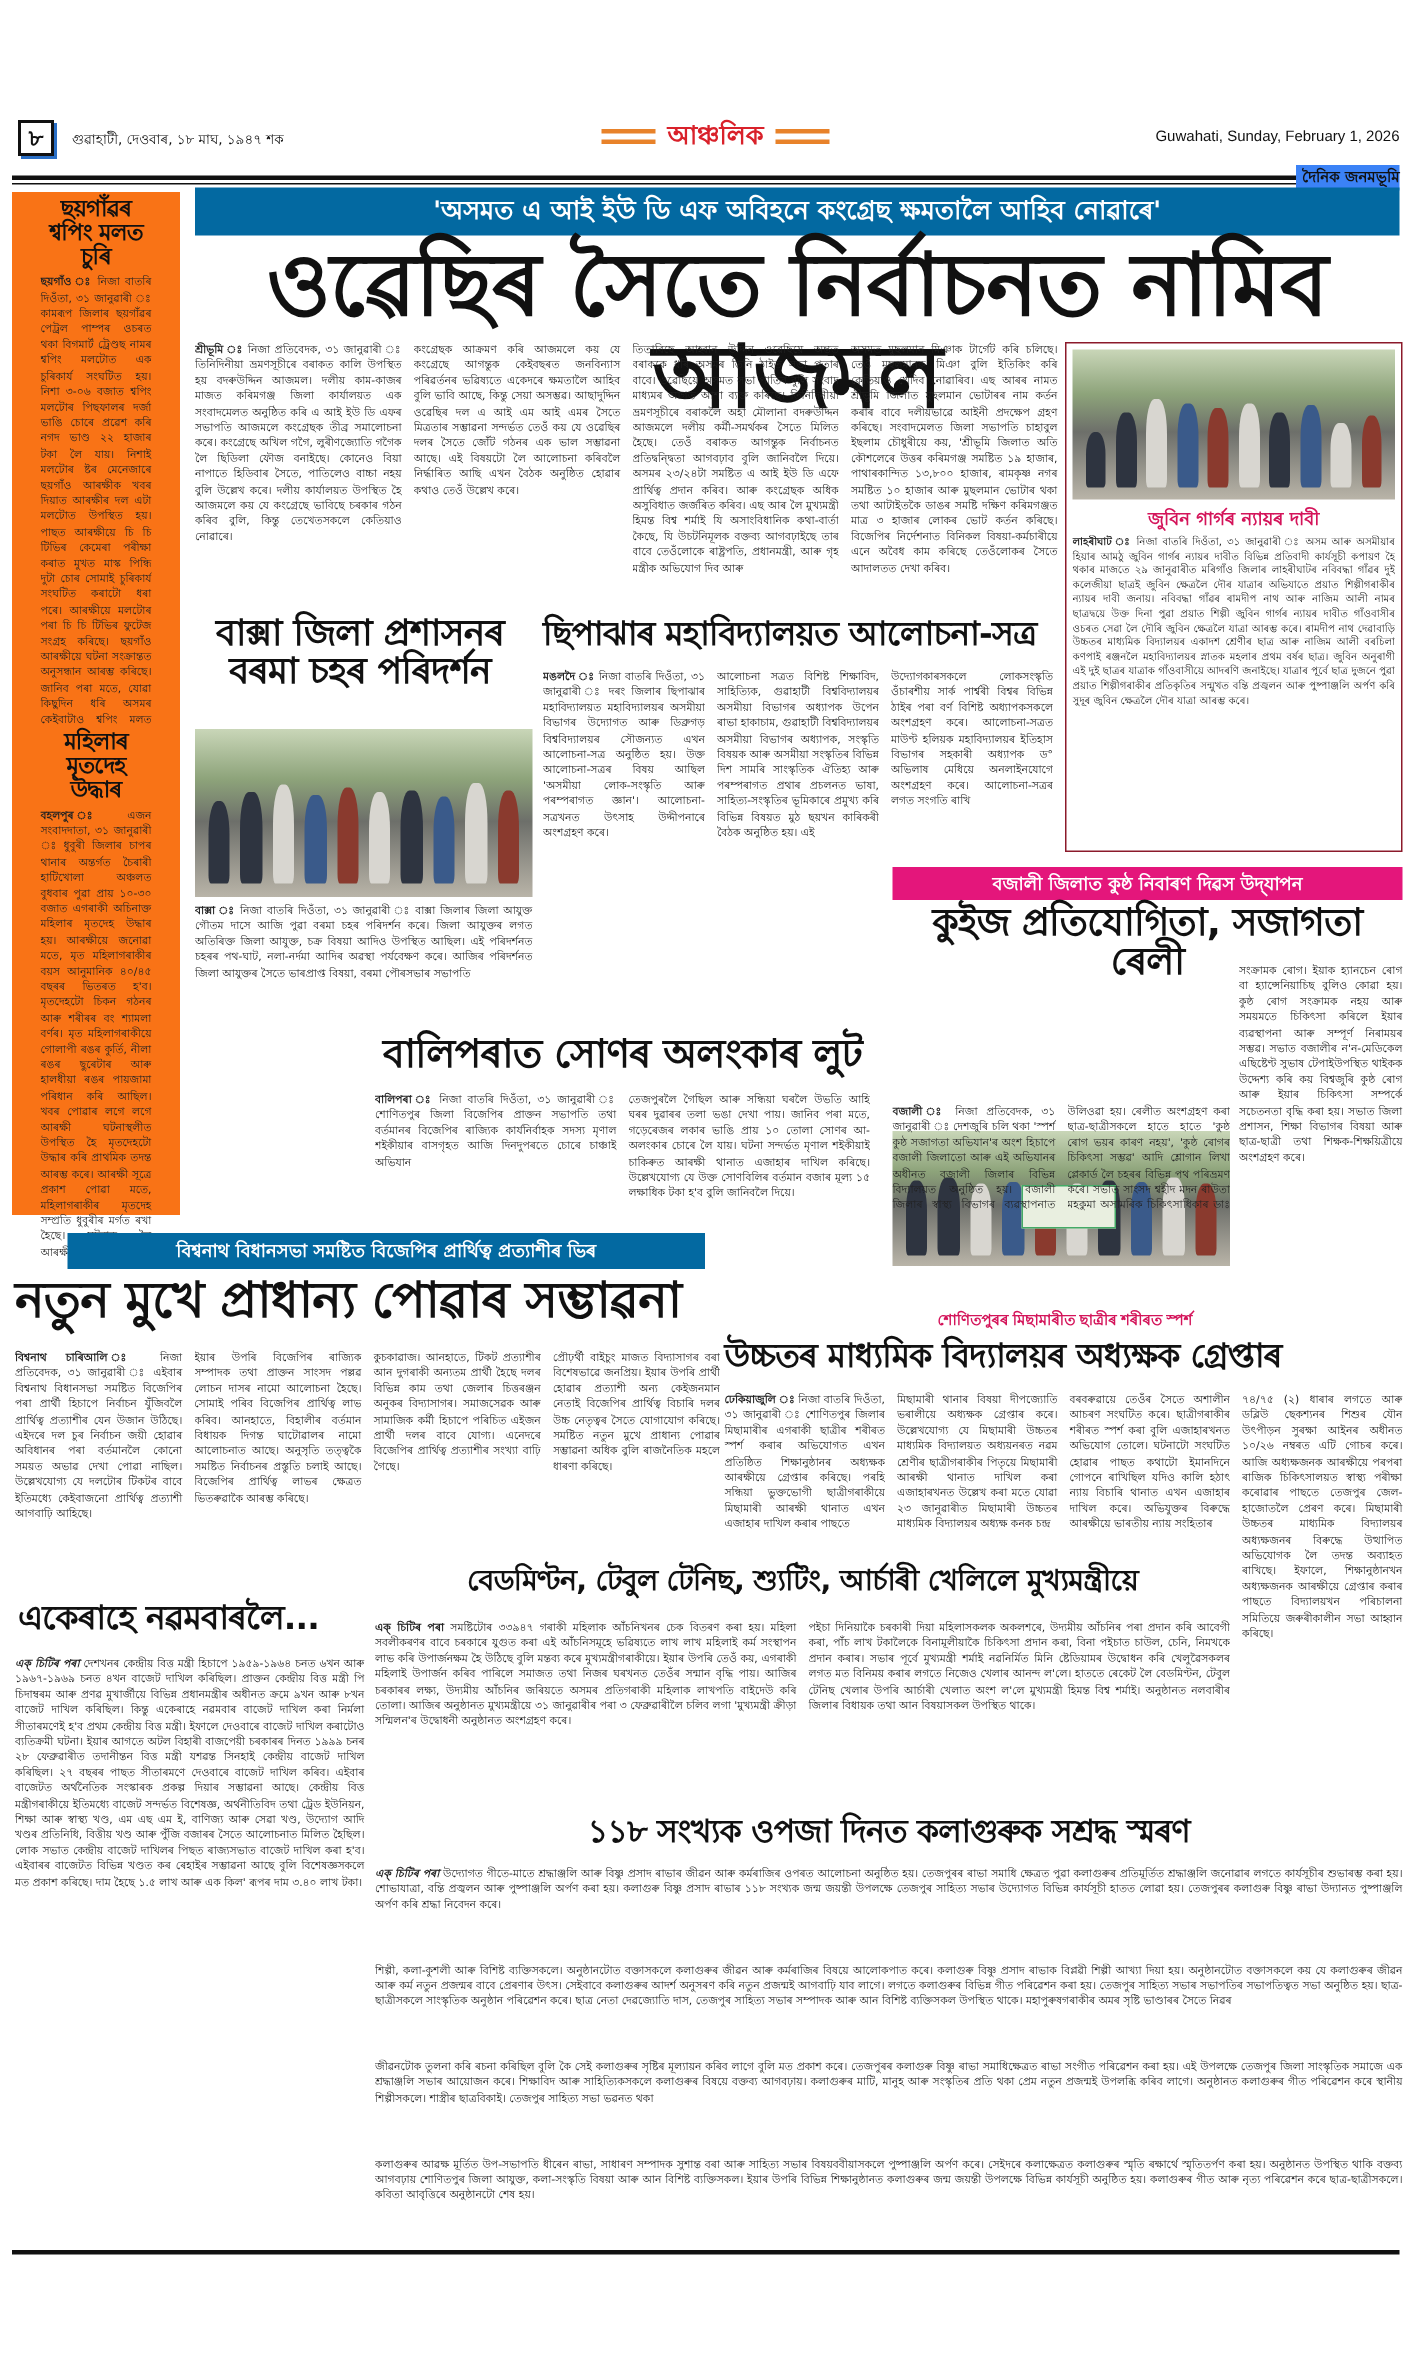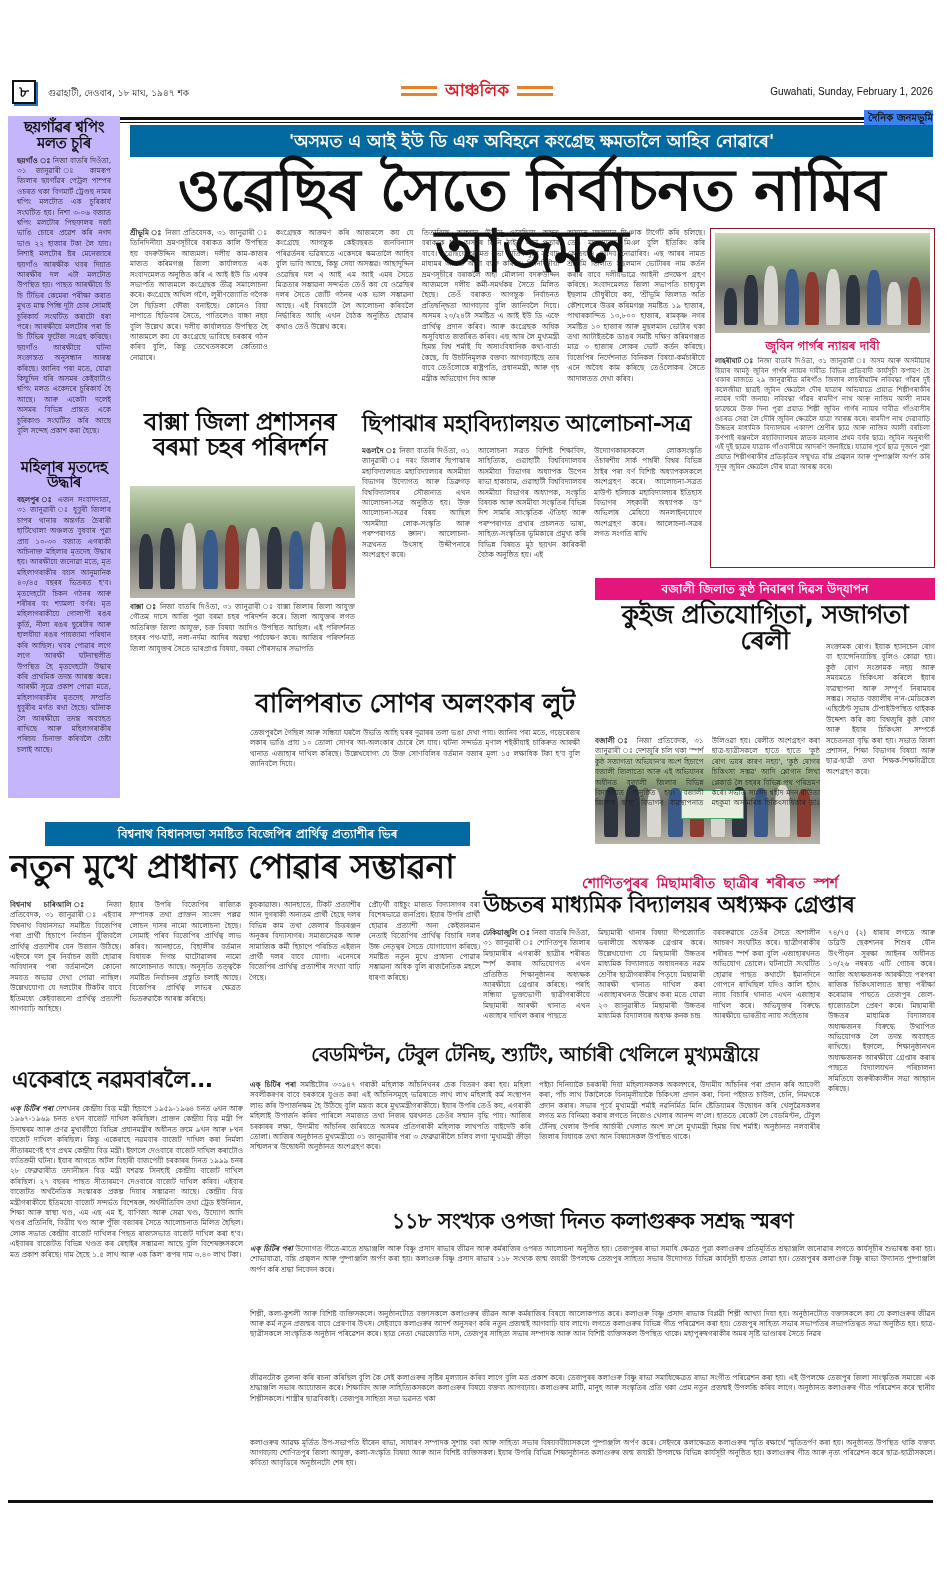--- a/index.html
+++ b/index.html
@@ -32,21 +32,21 @@
     <span style="display:block;width:36px;height:10px;border-top:3px solid #e8822a;border-bottom:3px solid #e8822a;"></span>
     <span style="font-size:17px;font-weight:bold;color:#d9212a;font-family:'DejaVu Sans',sans-serif;">আঞ্চলিক</span>
     <span style="display:block;width:36px;height:10px;border-top:3px solid #e8822a;border-bottom:3px solid #e8822a;"></span>
   </div>
   <div class="abs" style="right:0;top:8px;font-size:10px;font-family:'Liberation Sans',sans-serif;">Guwahati, Sunday, February 1, 2026</div>
 </div>
 <div class="abs rule" style="left:8px;top:117px;width:860px;height:3px;"></div>
 <div class="abs rule" style="left:8px;top:122px;width:860px;height:1px;"></div>
 <div class="abs" style="right:12px;top:110px;font-size:10px;font-weight:bold;font-family:'DejaVu Sans',sans-serif;background:#3b82f6;padding-left:4px;">দৈনিক জনমভূমি</div>
 
-<div class="abs" style="left:8px;top:116px;width:112px;height:682px;background:#c4b5fd;padding:4px 9px;">
+<div class="abs" style="left:8px;top:128px;width:112px;height:682px;background:#f97316;padding:4px 19px;">
   <div class="head" style="font-size:15px;text-align:center;margin-bottom:4px;">ছয়গাঁৱৰ শ্বপিং মলত চুৰি</div>
   <div class="body-text" style="height:300px;">
     <span class="dateline">ছয়গাঁও ঃ</span>
     <span>নিজা বাতৰি দিওঁতা, ৩১ জানুৱাৰী ঃ কামৰূপ জিলাৰ ছয়গাঁৱৰ পেট্ৰল পাম্পৰ ওচৰত থকা বিগমাৰ্ট ট্ৰেণ্ডছ নামৰ শ্বপিং মলটোত এক চুৰিকাৰ্য সংঘটিত হয়। নিশা ৩-০৬ বজাত শ্বপিং মলটোৰ পিছফালৰ দৰ্জা ভাঙি চোৰে প্ৰৱেশ কৰি নগদ ভাণ্ড ২২ হাজাৰ টকা লৈ যায়। নিশাই মলটোৰ ষ্টৰ মেনেজাৰে ছয়গাঁও আৰক্ষীক খবৰ দিয়াত আৰক্ষীৰ দল এটা মলটোত উপস্থিত হয়। পাছত আৰক্ষীয়ে চি চি টিভিৰ কেমেৰা পৰীক্ষা কৰাত মুখত মাস্ক পিন্ধি দুটা চোৰ সোমাই চুৰিকাৰ্য সংঘটিত কৰাটো ধৰা পৰে। আৰক্ষীয়ে মলটোৰ পৰা চি চি টিভিৰ ফুটেজ সংগ্ৰহ কৰিছে। ছয়গাঁও আৰক্ষীয়ে ঘটনা সংক্ৰান্তত অনুসন্ধান আৰম্ভ কৰিছে। জানিব পৰা মতে, যোৱা কিছুদিন ধৰি অসমৰ কেইবাটাও শ্বপিং মলত একেদৰে চুৰিকাৰ্য হৈ আছে। আৰু একেটা দলেই অসমৰ বিভিন্ন প্ৰান্তত একে চুৰিকাণ্ড সংঘটিত কৰি আছে বুলি সন্দেহ প্ৰকাশ কৰা হৈছে।</span>
   </div>
   <div class="head" style="font-size:15px;text-align:center;margin:4px 0;">মহিলাৰ মৃতদেহ উদ্ধাৰ</div>
   <div class="body-text" style="height:300px;">
     <span class="dateline">বহলপুৰ ঃ</span>
     <span>এজন সংবাদদাতা, ৩১ জানুৱাৰী ঃ ধুবুৰী জিলাৰ চাপৰ থানাৰ অন্তৰ্গত চৈৰাৰী হাটিখোলা অঞ্চলত বুধবাৰ পুৱা প্ৰায় ১০-৩০ বজাত এগৰাকী অচিনাক্ত মহিলাৰ মৃতদেহ উদ্ধাৰ হয়। আৰক্ষীয়ে জনোৱা মতে, মৃত মহিলাগৰাকীৰ বয়স আনুমানিক ৪০/৪৫ বছৰৰ ভিতৰত হ'ব। মৃতদেহটো চিকন গঠনৰ আৰু শৰীৰৰ বং শ্যামলা বৰ্ণৰ। মৃত মহিলাগৰাকীয়ে গোলাপী ৰঙৰ কুৰ্তি, নীলা ৰঙৰ ছুৰেটাৰ আৰু হালধীয়া ৰঙৰ পায়জামা পৰিধান কৰি আছিল। খবৰ পোৱাৰ লগে লগে আৰক্ষী ঘটনাস্থলীত উপস্থিত হৈ মৃতদেহটো উদ্ধাৰ কৰি প্ৰাথমিক তদন্ত আৰম্ভ কৰে। আৰক্ষী সূত্ৰে প্ৰকাশ পোৱা মতে, মহিলাগৰাকীৰ মৃতদেহ সম্প্ৰতি ধুবুৰীৰ মৰ্গত ৰখা হৈছে। ঘটনাক লৈ আৰক্ষীয়ে তদন্ত অব্যাহত ৰাখিছে আৰু মহিলাগৰাকীৰ পৰিচয় চিনাক্ত কৰিবলৈ চেষ্টা চলাই আছে।</span>
   </div>
@@ -104,20 +104,21 @@
 
 <div class="abs head" style="left:362px;top:412px;width:340px;height:30px;font-size:22px;">ছিপাঝাৰ মহাবিদ্যালয়ত আলোচনা-সত্ৰ</div>
 <div class="abs cols" style="left:362px;top:446px;width:340px;height:270px;">
   <div class="body-text"><span class="dateline">মঙলদৈ ঃ</span> <span>নিজা বাতৰি দিওঁতা, ৩১ জানুৱাৰী ঃ দৰং জিলাৰ ছিপাঝাৰ মহাবিদ্যালয়ত মহাবিদ্যালয়ৰ অসমীয়া বিভাগৰ উদ্যোগত আৰু ডিব্ৰুগড় বিশ্ববিদ্যালয়ৰ সৌজন্যত এখন আলোচনা-সত্ৰ অনুষ্ঠিত হয়। উক্ত আলোচনা-সত্ৰৰ বিষয় আছিল 'অসমীয়া লোক-সংস্কৃতি আৰু পৰম্পৰাগত জ্ঞান'। আলোচনা-সত্ৰখনত উৎসাহ উদ্দীপনাৰে অংশগ্ৰহণ কৰে।</span></div>
   <div class="body-text">আলোচনা সত্ৰত বিশিষ্ট শিক্ষাবিদ, সাহিত্যিক, গুৱাহাটী বিশ্ববিদ্যালয়ৰ অসমীয়া বিভাগৰ অধ্যাপক উপেন ৰাভা হাকাচাম, গুৱাহাটী বিশ্ববিদ্যালয়ৰ অসমীয়া বিভাগৰ অধ্যাপক, সংস্কৃতি বিষয়ক আৰু অসমীয়া সংস্কৃতিৰ বিভিন্ন দিশ সামৰি সাংস্কৃতিক ঐতিহ্য আৰু পৰম্পৰাগত প্ৰথাৰ প্ৰচলনত ভাষা, সাহিত্য-সংস্কৃতিৰ ভূমিকাৰে প্ৰমুখ্য কৰি বিভিন্ন বিষয়ত মুঠ ছয়খন কাৰিকৰী বৈঠক অনুষ্ঠিত হয়। এই</div>
   <div class="body-text">উদ্যোগকাৰসকলে লোকসংস্কৃতি ওঁচাৰশীয় সাৰ্ক পাৰ্শ্বৰী বিশ্বৰ বিভিন্ন ঠাইৰ পৰা বৰ্ণ বিশিষ্ট অধ্যাপকসকলে অংশগ্ৰহণ কৰে। আলোচনা-সত্ৰত মাউণ্ট হলিয়ক মহাবিদ্যালয়ৰ ইতিহাস বিভাগৰ সহকাৰী অধ্যাপক ড° অভিলাষ মেধিয়ে অনলাইনযোগে অংশগ্ৰহণ কৰে। আলোচনা-সত্ৰৰ লগত সংগতি ৰাখি</div>
 </div>
 
 <div class="abs head" style="left:250px;top:690px;width:330px;height:34px;font-size:26px;text-align:center;">বালিপৰাত সোণৰ অলংকাৰ লুট</div>
 <div class="abs cols" style="left:250px;top:728px;width:330px;height:80px;">
+  <div class="body-text"><span class="dateline">বালিপৰা ঃ</span> <span>নিজা বাতৰি দিওঁতা, ৩১ জানুৱাৰী ঃ শোণিতপুৰ জিলা বিজেপিৰ প্ৰাক্তন সভাপতি তথা বৰ্তমানৰ বিজেপিৰ ৰাজ্যিক কাৰ্যনিৰ্বাহক সদস্য মৃণাল শইকীয়াৰ বাসগৃহত আজি দিনদুপৰতে চোৰে চাঞ্চাই অভিযান</span></div>
   <div class="body-text">তেজপুৰলৈ গৈছিল আৰু সন্ধিয়া ঘৰলৈ উভতি আহি ঘৰৰ দুৱাৰৰ তলা ভঙা দেখা পায়। জানিব পৰা মতে, গড়েৰেজৰ লকাৰ ভাঙি প্ৰায় ১০ তোলা সোণৰ আ-অলংকাৰ চোৰে লৈ যায়। ঘটনা সন্দৰ্ভত মৃণাল শইকীয়াই চাকিৰুত আৰক্ষী থানাত এজাহাৰ দাখিল কৰিছে। উল্লেখযোগ্য যে উক্ত সোণবিলিৰ বৰ্তমান বজাৰ মূল্য ১৫ লক্ষাধিক টকা হ'ব বুলি জানিবলৈ দিয়ে।</div>
 </div>
 
 <div class="abs pinkbar" style="left:595px;top:578px;width:340px;height:22px;line-height:22px;font-size:12px;">বজালী জিলাত কুষ্ঠ নিবাৰণ দিৱস উদ্‌যাপন</div>
 <div class="abs head" style="left:595px;top:602px;width:340px;height:36px;font-size:25px;text-align:center;">কুইজ প্ৰতিযোগিতা, সজাগতা ৰেলী</div>
 <div class="abs photo" style="left:595px;top:642px;width:225px;height:90px;">
   <div class="figs">
       <span style="height:90%"></span>
       <span style="height:92%"></span>
       <span style="height:85%"></span>
@@ -139,21 +140,21 @@
 
 <div class="abs redbar" style="left:45px;top:822px;width:425px;height:24px;line-height:24px;font-size:12px;">বিশ্বনাথ বিধানসভা সমষ্টিত বিজেপিৰ প্ৰাৰ্থিত্ব প্ৰত্যাশীৰ ভিৰ</div>
 <div class="abs head" style="left:10px;top:850px;width:460px;height:44px;font-size:33px;">নতুন মুখে প্ৰাধান্য পোৱাৰ সম্ভাৱনা</div>
 <div class="abs cols" style="left:10px;top:900px;width:470px;height:140px;">
   <div class="body-text"><span class="dateline">বিশ্বনাথ চাৰিআলি ঃ</span> <span>নিজা প্ৰতিবেদক, ৩১ জানুৱাৰী ঃ এইবাৰ বিশ্বনাথ বিধানসভা সমষ্টিত বিজেপিৰ পৰা প্ৰাৰ্থী হিচাপে নিৰ্বাচন যুঁজিবলৈ প্ৰাৰ্থিত্ব প্ৰত্যাশীৰ যেন উজান উঠিছে। এইদৰে দল চুৰ নিৰ্বাচন জয়ী হোৱাৰ অবিধানৰ পৰা বৰ্তমানলৈ কোনো সময়ত অভাৱ দেখা পোৱা নাছিল। উল্লেখযোগ্য যে দলটোৰ টিকটৰ বাবে ইতিমধ্যে কেইবাজনো প্ৰাৰ্থিত্ব প্ৰত্যাশী আগবাঢ়ি আহিছে।</span></div>
   <div class="body-text">ইয়াৰ উপৰি বিজেপিৰ ৰাজ্যিক সম্পাদক তথা প্ৰাক্তন সাংসদ পল্লৱ লোচন দাসৰ নামো আলোচনা হৈছে। সোমাই পৰিব বিজেপিৰ প্ৰাৰ্থিত্ব লাভ কৰিব। আনহাতে, বিহালীৰ বৰ্তমান বিধায়ক দিগন্ত ঘাটোৱালৰ নামো আলোচনাত আছে। অনুসৃতি তত্ত্বকৈ সমষ্টিত নিৰ্বাচনৰ প্ৰস্তুতি চলাই আছে। বিজেপিৰ প্ৰাৰ্থিত্ব লাভৰ ক্ষেত্ৰত ভিতৰুৱাকৈ আৰম্ভ কৰিছে।</div>
   <div class="body-text">কুচকাৱাজ। আনহাতে, টিকট প্ৰত্যাশীৰ আন দুগৰাকী অন্যতম প্ৰাৰ্থী হৈছে দলৰ বিভিন্ন কাম তথা জেলাৰ চিত্তৰঞ্জন অনুকৰ বিদ্যাসাগৰ। সমাজসেৱক আৰু সামাজিক কৰ্মী হিচাপে পৰিচিত এইজন প্ৰাৰ্থী দলৰ বাবে যোগ্য। এনেদৰে বিজেপিৰ প্ৰাৰ্থিত্ব প্ৰত্যাশীৰ সংখ্যা বাঢ়ি গৈছে।</div>
   <div class="body-text">প্ৰৌঢ়ৰ্থী বাইচুং মাজত বিদ্যাসাগৰ বৰা বিশেষভাৱে জনপ্ৰিয়। ইয়াৰ উপৰি প্ৰাৰ্থী হোৱাৰ প্ৰত্যাশী অন্য কেইজনমান নেতাই বিজেপিৰ প্ৰাৰ্থিত্ব বিচাৰি দলৰ উচ্চ নেতৃত্বৰ সৈতে যোগাযোগ কৰিছে। সমষ্টিত নতুন মুখে প্ৰাধান্য পোৱাৰ সম্ভাৱনা অধিক বুলি ৰাজনৈতিক মহলে ধাৰণা কৰিছে।</div>
 </div>
 
-<div class="abs" style="left:540px;top:872px;width:340px;font-size:14px;font-weight:bold;color:#d4145a;font-family:Liberation Mono, monospace;text-align:center;">শোণিতপুৰৰ মিছামাৰীত ছাত্ৰীৰ শৰীৰত স্পৰ্শ</div>
+<div class="abs" style="left:540px;top:872px;width:340px;font-size:10px;font-weight:bold;color:#d4145a;font-family:Liberation Sans, sans-serif;text-align:center;">শোণিতপুৰৰ মিছামাৰীত ছাত্ৰীৰ শৰীৰত স্পৰ্শ</div>
 <div class="abs head" style="left:483px;top:893px;width:452px;height:32px;font-size:22px;">উচ্চতৰ মাধ্যমিক বিদ্যালয়ৰ অধ্যক্ষক গ্ৰেপ্তাৰ</div>
 <div class="abs cols" style="left:483px;top:928px;width:452px;height:110px;">
   <div class="body-text"><span class="dateline">ঢেকিয়াজুলি ঃ</span> <span>নিজা বাতৰি দিওঁতা, ৩১ জানুৱাৰী ঃ শোণিতপুৰ জিলাৰ মিছামাৰীৰ এগৰাকী ছাত্ৰীৰ শৰীৰত স্পৰ্শ কৰাৰ অভিযোগত এখন প্ৰতিষ্ঠিত শিক্ষানুষ্ঠানৰ অধ্যক্ষক আৰক্ষীয়ে গ্ৰেপ্তাৰ কৰিছে। পৰহি সন্ধিয়া ভুক্তভোগী ছাত্ৰীগৰাকীয়ে মিছামাৰী আৰক্ষী থানাত এখন এজাহাৰ দাখিল কৰাৰ পাছতে</span></div>
   <div class="body-text">মিছামাৰী থানাৰ বিষয়া দীপজ্যোতি ভৰালীয়ে অধ্যক্ষক গ্ৰেপ্তাৰ কৰে। উল্লেখযোগ্য যে মিছামাৰী উচ্চতৰ মাধ্যমিক বিদ্যালয়ত অধ্যয়নৰত নৱম শ্ৰেণীৰ ছাত্ৰীগৰাকীৰ পিতৃয়ে মিছামাৰী আৰক্ষী থানাত দাখিল কৰা এজাহাৰখনত উল্লেখ কৰা মতে যোৱা ২৩ জানুৱাৰীত মিছামাৰী উচ্চতৰ মাধ্যমিক বিদ্যালয়ৰ অধ্যক্ষ কনক চন্দ্ৰ</div>
   <div class="body-text">বৰবৰুৱায়ে তেওঁৰ সৈতে অশালীন আচৰণ সংঘটিত কৰে। ছাত্ৰীগৰাকীৰ শৰীৰত স্পৰ্শ কৰা বুলি এজাহাৰখনত অভিযোগ তোলে। ঘটনাটো সংঘটিত হোৱাৰ পাছত কথাটো ইমানদিনে গোপনে ৰাখিছিল যদিও কালি হঠাৎ ন্যায় বিচাৰি থানাত এখন এজাহাৰ দাখিল কৰে। অভিযুক্তৰ বিৰুদ্ধে আৰক্ষীয়ে ভাৰতীয় ন্যায় সংহিতাৰ</div>
   <div class="body-text" style="height:260px;">৭৪/৭৫ (২) ধাৰাৰ লগতে আৰু ডব্লিউ ছেকশ্যনৰ শিশুৰ যৌন উৎপীড়ন সুৰক্ষা আইনৰ অধীনত ১০/২৬ নম্বৰত এটি গোচৰ কৰে। আজি অধ্যক্ষজনক আৰক্ষীয়ে পৰপৰা ৰাজিক চিকিৎসালয়ত স্বাস্থ্য পৰীক্ষা কৰোৱাৰ পাছতে তেজপুৰ জেল- হাজোতলৈ প্ৰেৰণ কৰে। মিছামাৰী উচ্চতৰ মাধ্যমিক বিদ্যালয়ৰ অধ্যক্ষজনৰ বিৰুদ্ধে উত্থাপিত অভিযোগক লৈ তদন্ত অব্যাহত ৰাখিছে। ইফালে, শিক্ষানুষ্ঠানখন অধ্যক্ষজনক আৰক্ষীয়ে গ্ৰেপ্তাৰ কৰাৰ পাছতে বিদ্যালয়খন পৰিচালনা সমিতিয়ে জৰুৰীকালীন সভা আহ্বান কৰিছে।</div>
 </div>
 <div class="abs body-text" style="left:830px;top:1040px;width:105px;height:160px;"></div>
 
 <div class="abs head" style="left:250px;top:1045px;width:570px;height:30px;font-size:19px;text-align:center;">বেডমিণ্টন, টেবুল টেনিছ, শ্যুটিং, আৰ্চাৰী খেলিলে মুখ্যমন্ত্ৰীয়ে</div>

